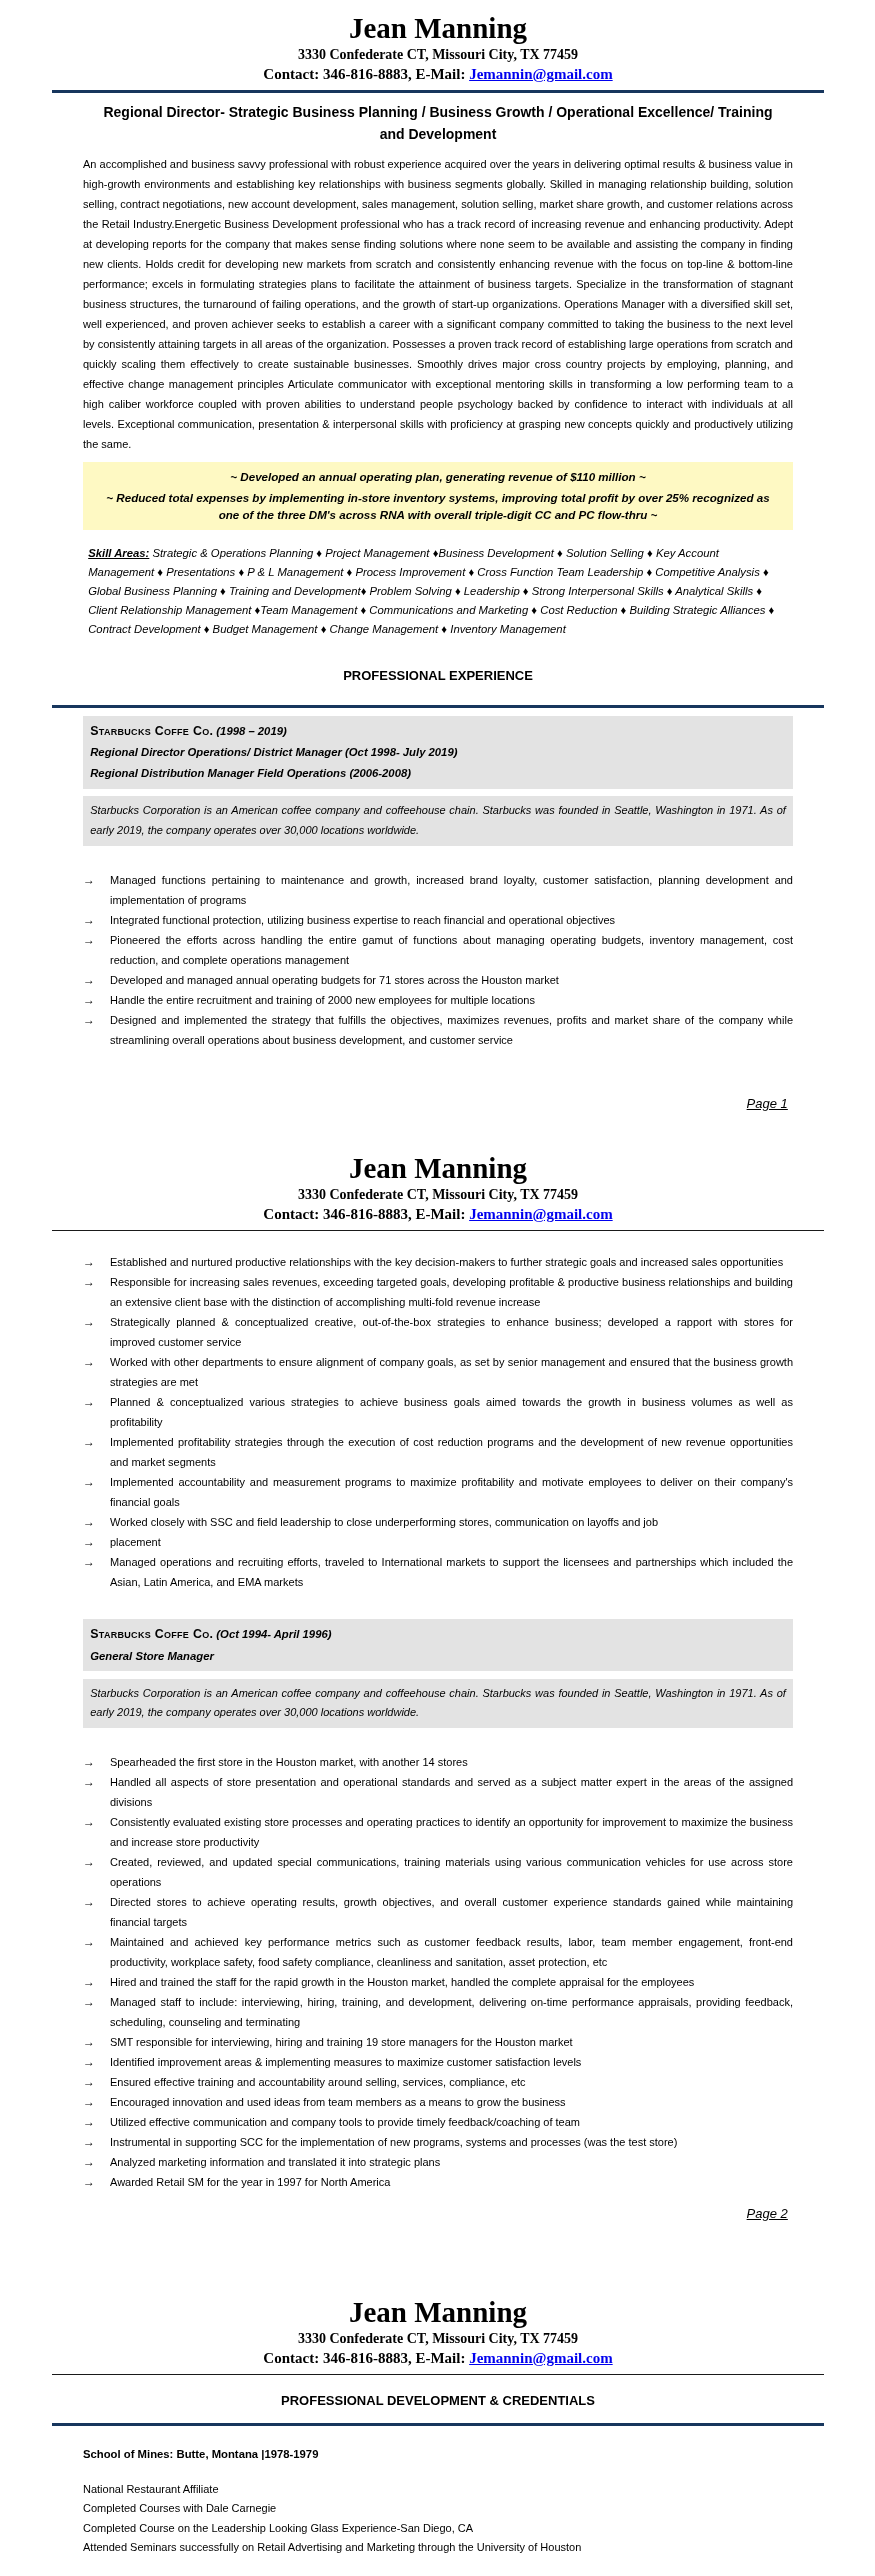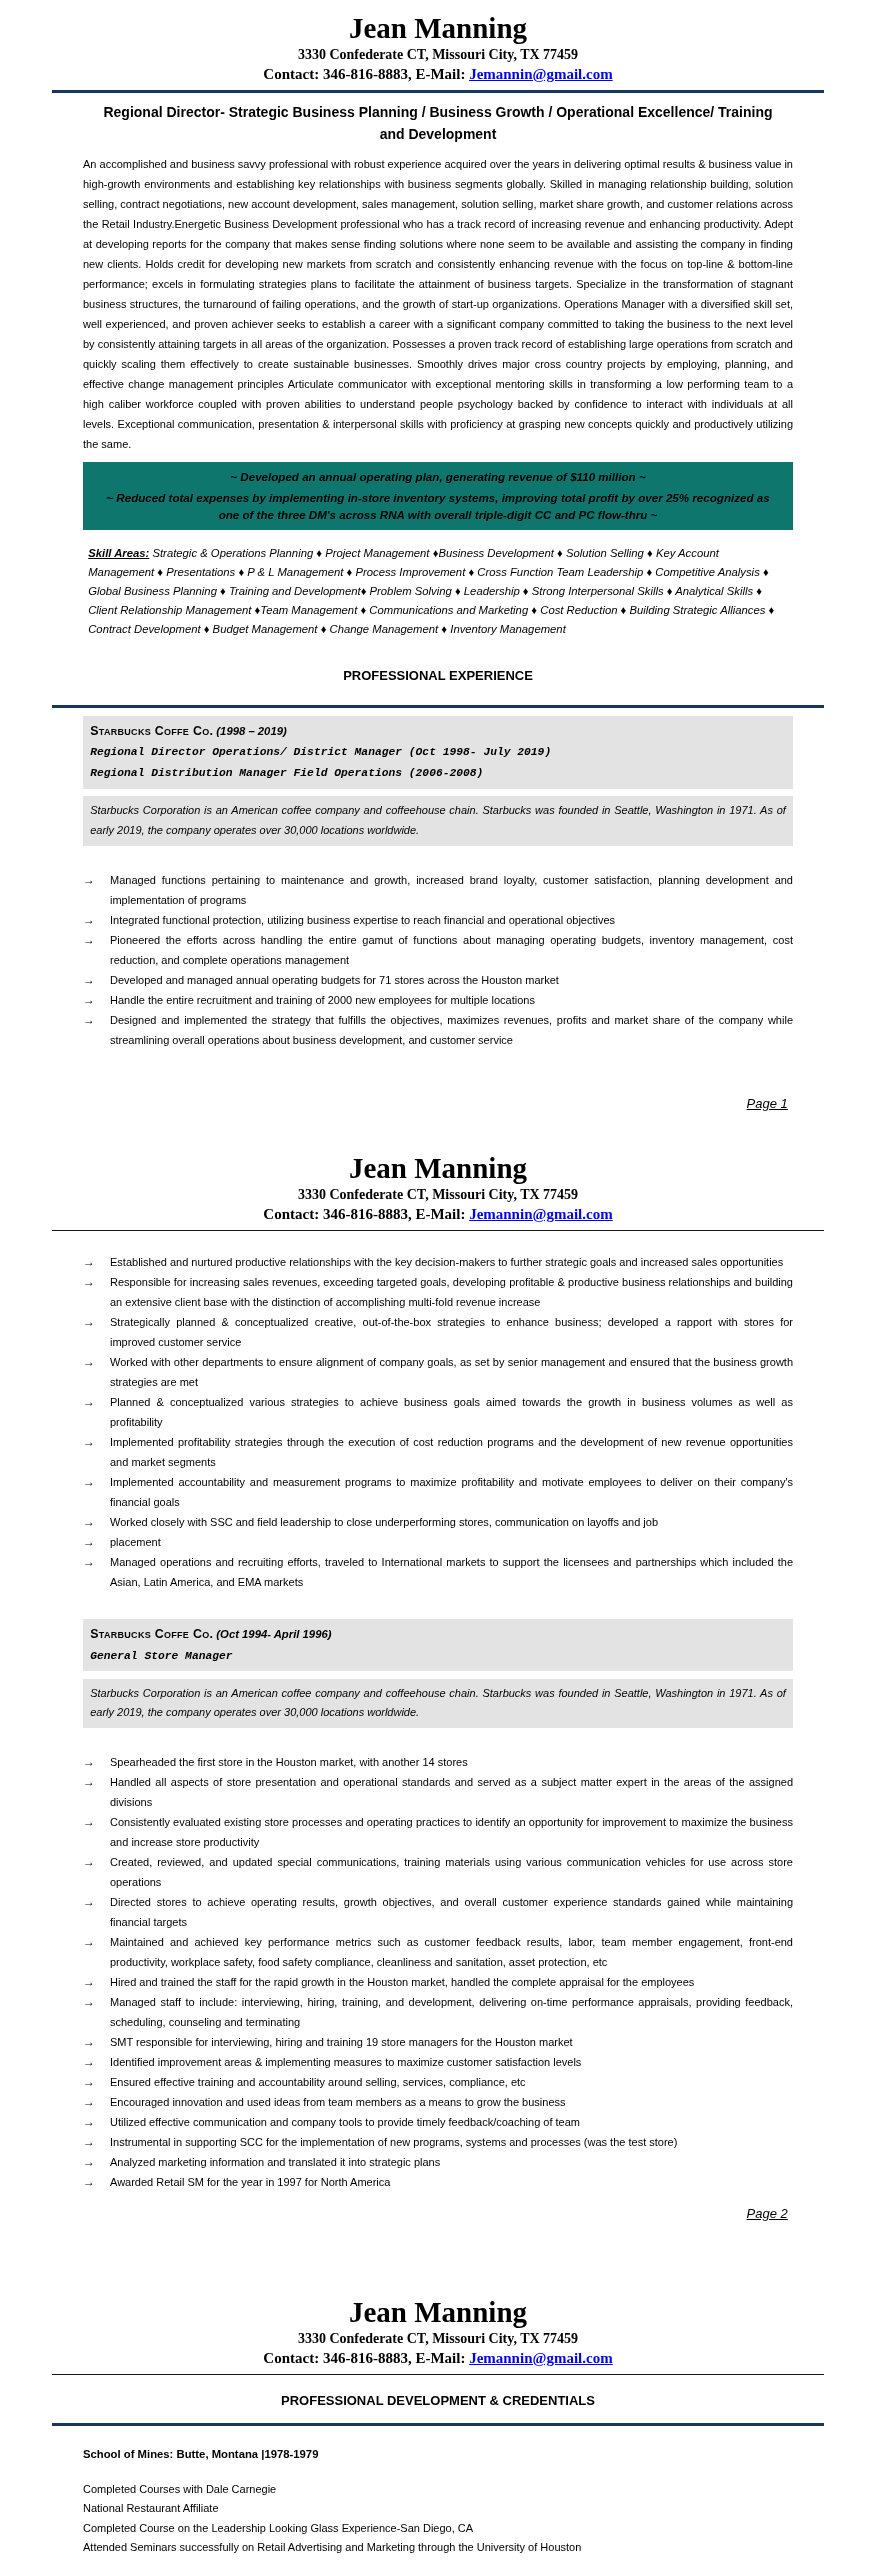--- a/index.html
+++ b/index.html
@@ -34,21 +34,21 @@
 
   
   .headline {
     font-weight: bold; font-size: 14px; line-height: 1.55;
     text-align: center; margin: 9.3px 10.3px 0 10.3px;
   }
   .summary {
     font-size: 11px; line-height: 20px; text-align: justify; margin-top: 8.2px;
   }
   .highlight-box {
-    background: #0f766e; text-align: center; font-weight: bold; font-style: italic;
+    background: #fef9c3; text-align: center; font-weight: bold; font-style: italic;
     font-size: 11.6px; line-height: 17.5px; padding: 6.2px 20.6px; margin-top: 8.2px;
   }
   .highlight-box .hl-line { margin: 0 0 3.1px 0; }
   .highlight-box .hl-line:last-child { margin-bottom: 0; }
   .skills {
     font-style: italic; font-size: 11.3px; line-height: 19px;
     margin-top: 14.4px; padding: 0 5.2px;
   }
   .skills .label { font-weight: bold; text-decoration: underline; }
   .section-title {
@@ -56,21 +56,21 @@
   }
   .section-title-p3 { margin-top: 17.5px; }
   .rule-after-title { margin-top: 21.6px; }
 
   .job-box {
     background: #E3E3E3; padding: 5.2px 7.2px; margin-top: 7.7px; font-size: 11.3px;
   }
   .company-line { line-height: 21.6px; }
   .company { font-weight: bold; font-variant: small-caps; font-size: 12.4px; letter-spacing: 0.3px; }
   .dates { font-weight: bold; font-style: italic; }
-  .job-title-line { font-weight: bold; font-style: italic; line-height: 20.6px; font-family: Liberation Mono, monospace; }
+  .job-title-line { font-weight: bold; font-style: italic; line-height: 20.6px; }
 
   .desc-box {
     background: #E3E3E3; padding: 5.2px 7.2px; margin-top: 7.2px;
     font-style: italic; font-size: 11px; line-height: 19.6px; text-align: justify;
   }
 
   .bullets { margin-top: 24px; }
   .bullets-tight { margin-top: 20.6px; }
   .bullet { display: flex; font-size: 11px; line-height: 20px; }
   .bullet .arrow { flex: 0 0 27px; font-size: 12px; }
@@ -286,22 +286,22 @@
     <div class="res-address">3330 Confederate CT, Missouri City, TX 77459</div>
     <div class="res-contact"><span>Contact: 346-816-8883, E-Mail: </span><a href="#">Jemannin@gmail.com</a></div>
     <div class="rule-thin"></div>
 
     <div class="section-title section-title-p3">PROFESSIONAL DEVELOPMENT &amp; CREDENTIALS</div>
     <div class="rule-navy rule-after-title" style="margin-top:15.5px;"></div>
 
     <div class="edu-line">School of Mines: Butte, Montana |1978-1979</div>
 
     <div class="plain-list">
+        <div class="plain-line"><span>National Restaurant Affiliate</span></div>
         <div class="plain-line"><span>Completed Courses with Dale Carnegie</span></div>
-        <div class="plain-line"><span>National Restaurant Affiliate</span></div>
         <div class="plain-line"><span>Completed Course on the Leadership Looking Glass Experience-San Diego, CA</span></div>
         <div class="plain-line"><span>Attended Seminars successfully on Retail Advertising and Marketing through the University of Houston</span></div>
       </div>
 
   </section>
 
 </div>
 
 
 </body></html>

